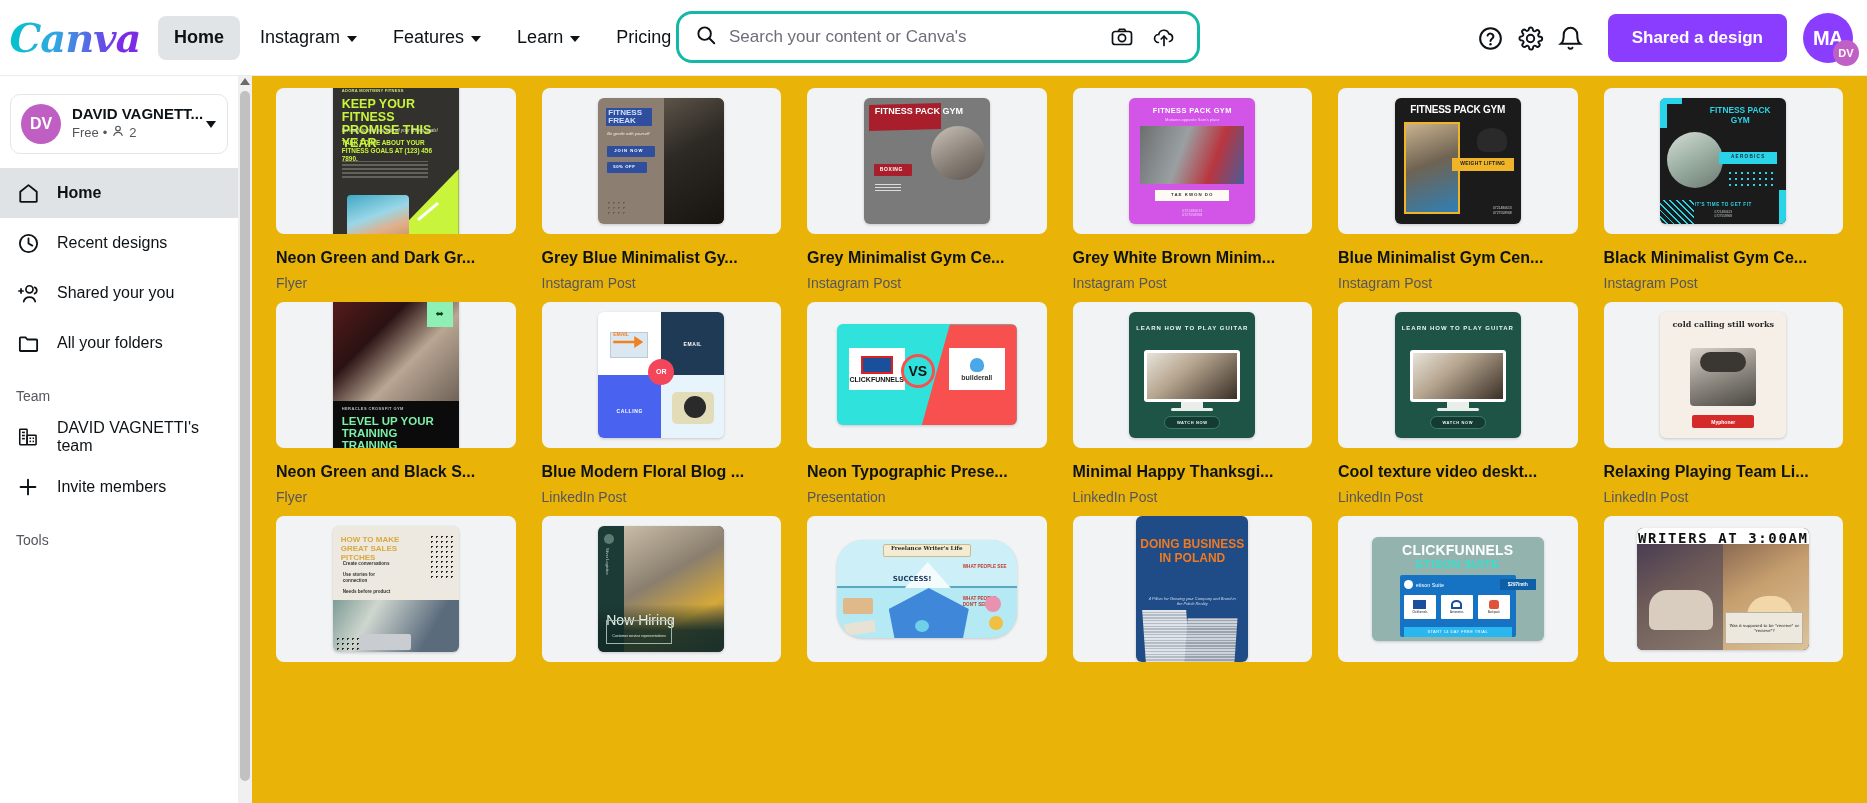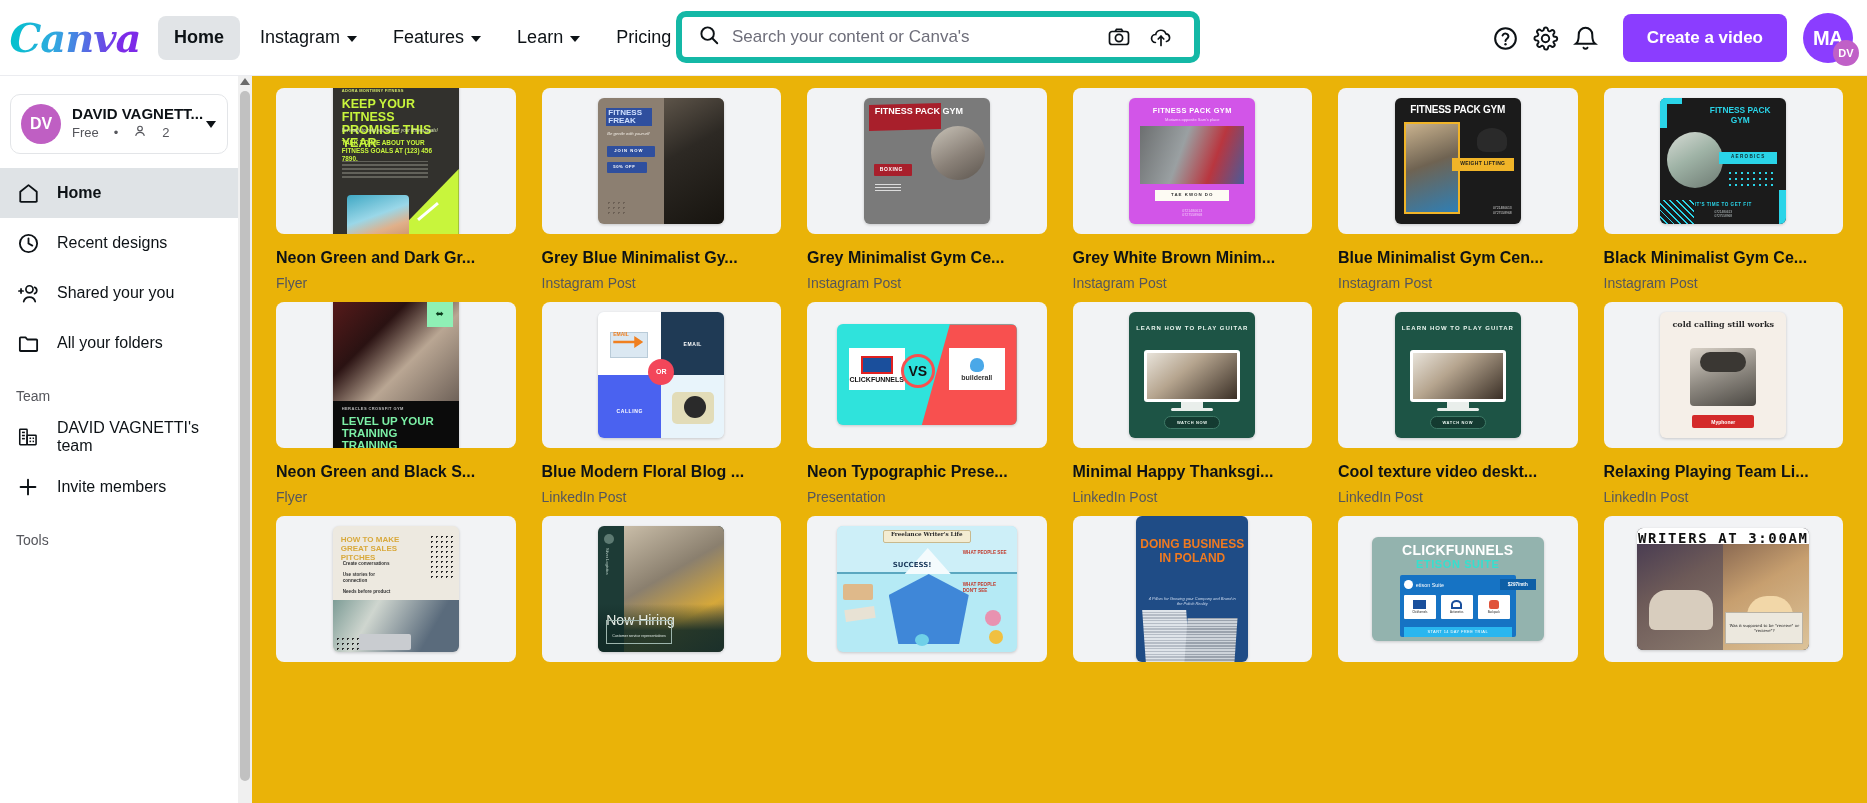--- a/index.html
+++ b/index.html
@@ -53,22 +53,22 @@
     border-top: 6px solid #0d1216;
     margin-top: 2px;
   }
 
   .searchwrap {
     position: absolute; left: 676px; top: 11px;
     width: 524px; height: 52px;
   }
   .searchbox {
     width: 100%; height: 100%;
-    border: 6px solid #14b8a6;
-    border-radius: 10px;
+    border: 3px solid #14b8a6;
+    border-radius: 16px;
     display: flex; align-items: center;
     padding: 0 14px 0 16px;
     background: #fff;
   }
   .search-input {
     flex: 1; border: none; outline: none;
     font-family: "Liberation Sans", sans-serif;
     font-size: 17px; color: #0d1216;
     background: transparent;
     margin-left: 12px;
@@ -132,21 +132,21 @@
     background: #bf5fc3; color: #fff;
     display: flex; align-items: center; justify-content: center;
     font-size: 16px; font-weight: 600; flex: 0 0 auto;
   }
   .user-meta { margin-left: 11px; flex: 1; overflow: hidden; }
   .user-name {
     font-size: 15px; font-weight: 700; color: #0d1216;
     white-space: nowrap; overflow: hidden; line-height: 1.25;
   }
   .user-sub {
-    font-size: 13px; color: #55565c; display: flex; align-items: center; gap: 15px;
+    font-size: 13px; color: #55565c; display: flex; align-items: center; gap: 4px;
     line-height: 1.3; margin-top: 1px;
   }
   .chev-down {
     width: 0; height: 0; margin-right: 3px;
     border-left: 5px solid transparent;
     border-right: 5px solid transparent;
     border-top: 7px solid #0d1216;
   }
 
   .nav-list { margin-top: 14px; }
@@ -300,21 +300,21 @@
         <path d="M19.2 14.5a1.5 1.5 0 00.3 1.7l.1.1a1.8 1.8 0 01-2.6 2.6l-.1-.1a1.5 1.5 0 00-1.7-.3 1.5 1.5 0 00-.9 1.4v.2a1.8 1.8 0 01-3.6 0v-.1a1.5 1.5 0 00-1-1.4 1.5 1.5 0 00-1.7.3l-.1.1a1.8 1.8 0 01-2.6-2.6l.1-.1a1.5 1.5 0 00.3-1.7 1.5 1.5 0 00-1.4-.9H4a1.8 1.8 0 010-3.6h.1a1.5 1.5 0 001.4-1 1.5 1.5 0 00-.3-1.7l-.1-.1a1.8 1.8 0 012.6-2.6l.1.1a1.5 1.5 0 001.7.3h.1a1.5 1.5 0 00.9-1.4V4a1.8 1.8 0 013.6 0v.1a1.5 1.5 0 00.9 1.4 1.5 1.5 0 001.7-.3l.1-.1a1.8 1.8 0 012.6 2.6l-.1.1a1.5 1.5 0 00-.3 1.7v.1a1.5 1.5 0 001.4.9h.2a1.8 1.8 0 010 3.6h-.1a1.5 1.5 0 00-1.4.9z"></path>
       </svg>
     </button>
     <button class="icon-btn">
       <svg width="27" height="27" viewBox="0 0 24 24" fill="none" stroke="#0d1216" stroke-width="1.8" stroke-linecap="round">
         <path d="M18 8.4a6 6 0 10-12 0c0 6.4-2.4 8.2-2.4 8.2h16.8S18 14.8 18 8.4"></path>
         <path d="M13.7 20.2a2 2 0 01-3.4 0"></path>
       </svg>
     </button>
 
-    <button class="create-btn">Create a video</button>
+    <button class="create-btn">Shared a design</button>
 
     <div class="avatar-wrap">
       <div class="avatar-main">MA</div>
       <div class="avatar-badge">DV</div>
     </div>
   </div>
 </div>
 
 <div class="sidebar">
 
@@ -658,21 +658,21 @@
             <span style="font-size:3.6px;color:#dfe9e4;">Customer service representatives</span>
           </div>
         </div>
       </div>
       <div class="card-title"></div>
       <div class="card-sub"></div>
     </div>
 
     <div class="card">
       <div class="thumb-holder">
-        <div class="thumb" style="width:180px;height:126px;background:#b5eaf5;">
+        <div class="thumb" style="width:180px;height:98px;background:#b5eaf5;border-radius:26px;">
           <div style="position:absolute;top:0;left:0;width:180px;height:48px;background:#cdeff8;"></div>
           <div style="position:absolute;top:46px;left:0;width:180px;height:2px;background:#5aa7c0;"></div>
           <div style="position:absolute;top:4px;left:46px;width:88px;height:13px;background:#f3ecd2;border:1px solid #c8b98e;border-radius:2px;"></div>
           <div class="t-label" style="top:6px;left:46px;width:88px;text-align:center;font-size:5.6px;color:#2a2a2a;font-family:'DejaVu Serif',serif;">Freelance Writer's Life</div>
           <div style="position:absolute;top:22px;left:68px;width:46px;height:26px;background:#f4fbfd;clip-path:polygon(50% 0,100% 100%,0 100%);"></div>
           <div style="position:absolute;top:48px;left:52px;width:80px;height:70px;background:#3f87d8;clip-path:polygon(50% 0,100% 30%,88% 100%,12% 100%,0 30%);"></div>
           <div class="t-label" style="top:36px;left:56px;font-size:7px;color:#1b3a5c;font-family:'DejaVu Sans',sans-serif;">SUCCESS!</div>
           <div class="t-label" style="top:24px;right:8px;width:46px;font-size:4.6px;color:#c0392b;line-height:1.25;">WHAT PEOPLE SEE</div>
           <div class="t-label" style="top:56px;right:8px;width:46px;font-size:4.6px;color:#c0392b;line-height:1.25;">WHAT PEOPLE DON'T SEE</div>
           <div style="position:absolute;top:58px;left:6px;width:30px;height:16px;background:#dfb98a;border-radius:2px;"></div>

